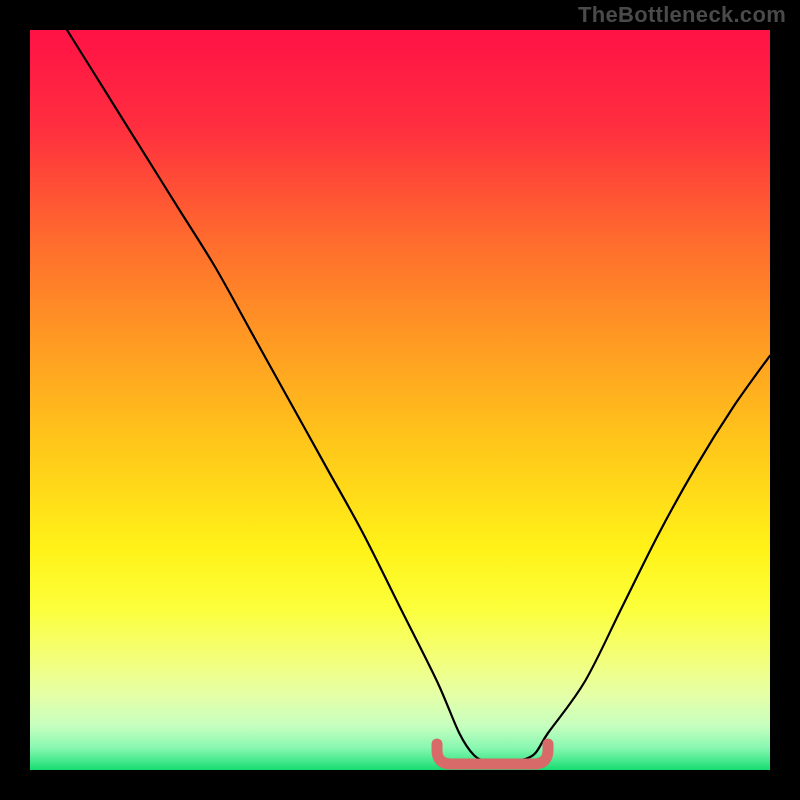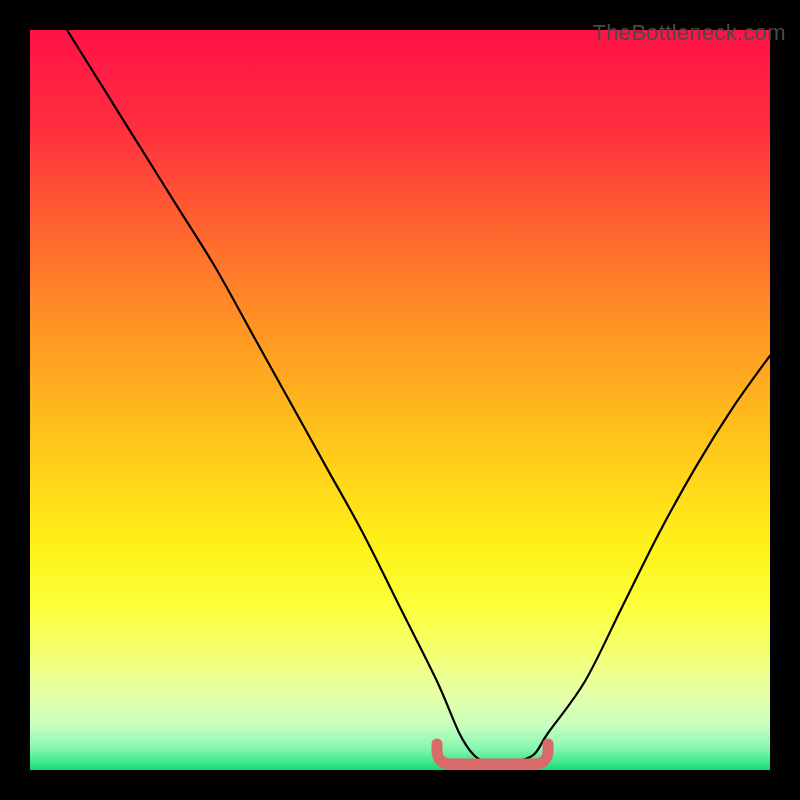--- a/index.html
+++ b/index.html
@@ -12,25 +12,25 @@
     font-family: Arial, Helvetica, sans-serif;
   }
   .stage {
     position: relative;
     width: 800px;
     height: 800px;
     background: #000000;
   }
   .watermark {
     position: absolute;
-    top: 20px;
+    top: 2px;
     right: 14px;
     color: #4a4a4a;
     font-size: 22px;
-    font-weight: 400;
+    font-weight: 700;
     letter-spacing: 0.3px;
     z-index: 10;
     user-select: none;
   }
   svg.plot {
     position: absolute;
     top: 30px;
     left: 30px;
     width: 740px;
     height: 740px;

